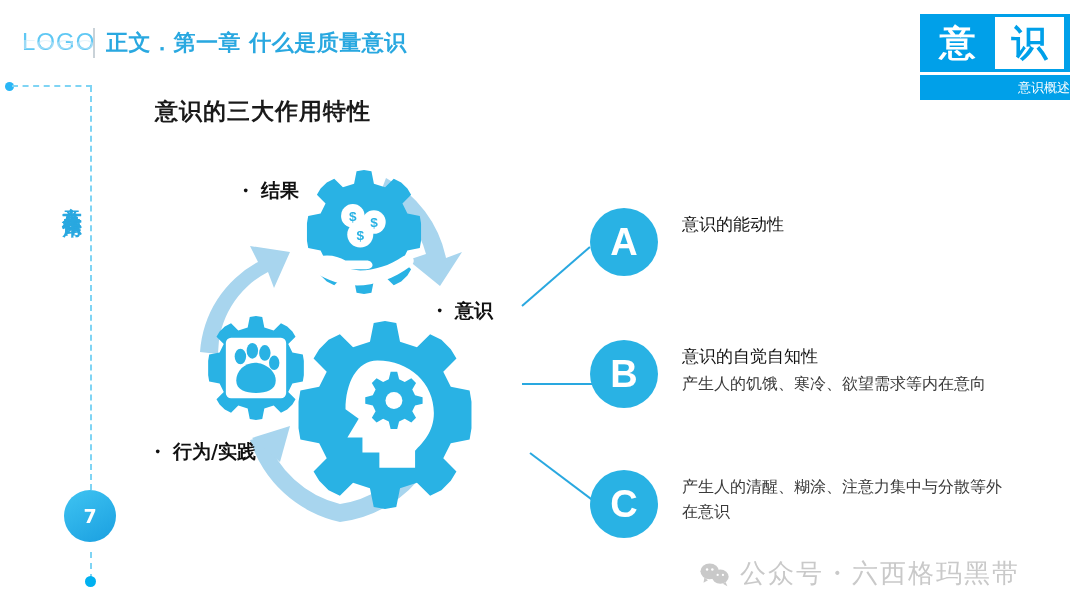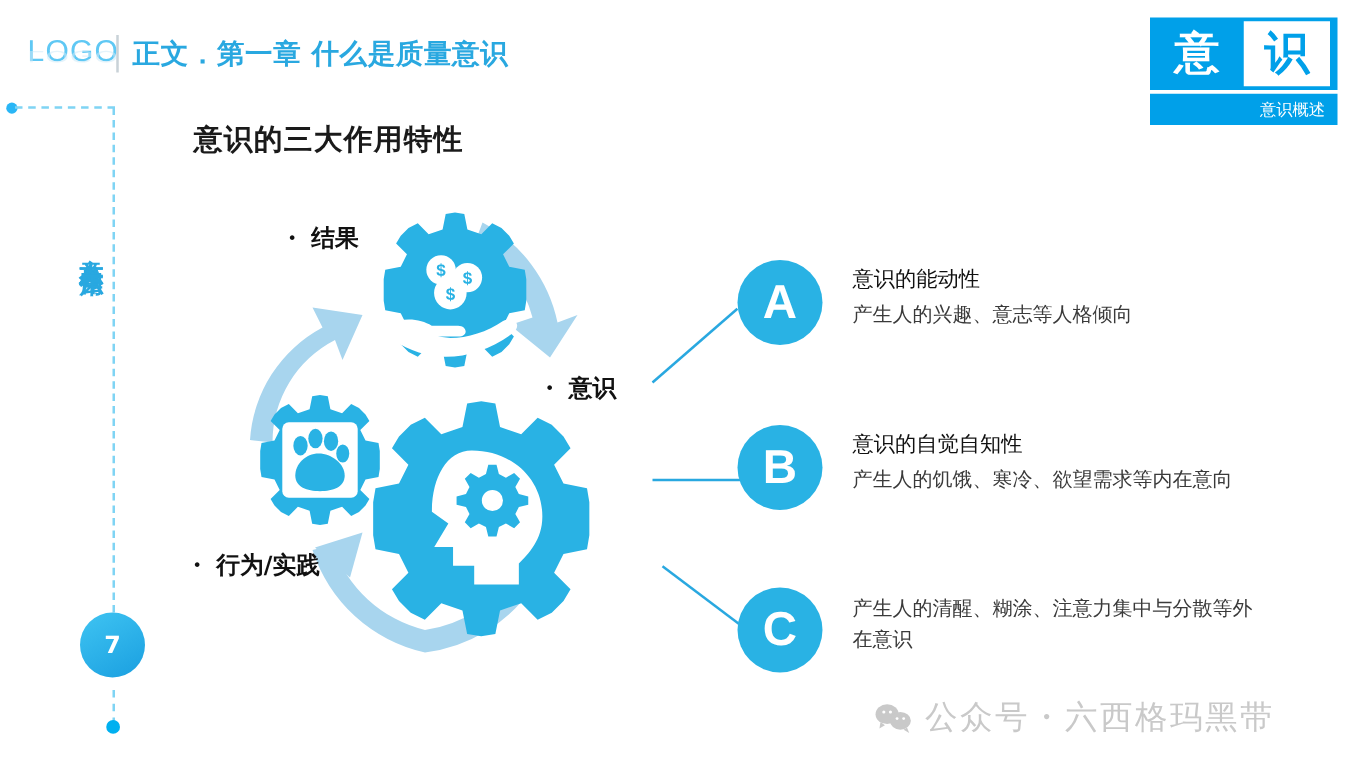--- a/index.html
+++ b/index.html
@@ -40,21 +40,21 @@
   }
   .badge-c2{
     position:absolute;left:75px;top:3px;width:69px;height:52px;background:#ffffff;
     color:#00a0e9;font-size:36px;font-weight:bold;
     display:flex;align-items:center;justify-content:center;line-height:1;
   }
   .badge-sub{
     position:absolute;left:0;top:61px;width:150px;height:25px;background:#00a0e9;
     color:#ffffff;font-size:13px;
     display:flex;align-items:center;justify-content:flex-end;
-    padding-right:10px;box-sizing:border-box;
+    box-sizing:border-box;
   }
 
   
   .rail-dot-top{position:absolute;left:5px;top:82px;width:9px;height:9px;border-radius:50%;background:#29b6f6;}
   .rail-h{position:absolute;left:12px;top:85px;width:80px;height:0;border-top:2px dashed #7fd4f4;}
   .rail-v{position:absolute;left:90px;top:86px;width:0;height:404px;border-left:2px dashed #7fd4f4;}
   .rail-v2{position:absolute;left:90px;top:552px;width:0;height:28px;border-left:2px dashed #7fd4f4;}
   .rail-dot-bot{position:absolute;left:85px;top:576px;width:11px;height:11px;border-radius:50%;background:#00b0f0;}
   .rail-text{
     position:absolute;left:52px;top:192px;width:34px;
@@ -72,21 +72,21 @@
   
   .slide-title{
     position:absolute;left:155px;top:96px;
     font-size:23px;font-weight:bold;color:#1a1a1a;letter-spacing:1px;
   }
 
   
   .diagram{position:absolute;left:140px;top:140px;width:420px;height:420px;}
   .glbl{position:absolute;font-size:19px;font-weight:bold;color:#111;white-space:nowrap;}
   .glbl .b{color:#111;margin-right:6px;}
-  .lbl-result{left:84px;top:38px;}
+  .lbl-result{left:96px;top:38px;}
   .lbl-aware{left:290px;top:158px;}
   .lbl-action{left:8px;top:272px;margin-top:27px;}
 
   
   .conn{position:absolute;background:#29a8e0;height:2px;transform-origin:left center;}
 
   
   .item{position:absolute;left:590px;width:420px;}
   .item-circle{
     position:absolute;left:0;top:0;width:68px;height:68px;border-radius:50%;
@@ -212,21 +212,20 @@
   </div>
 
   <div class="conn" style="left:522px;top:305px;width:90px;transform:rotate(-41deg);"></div>
   <div class="conn" style="left:522px;top:383px;width:70px;"></div>
   <div class="conn" style="left:530px;top:452px;width:95px;transform:rotate(37deg);"></div>
 
   <div class="item item-a">
     <div class="item-circle">A</div>
     <div class="item-body">
       <div class="item-h">意识的能动性</div>
-      <div class="item-p">产生人的兴趣、意志等人格倾向</div>
     </div>
   </div>
 
   <div class="item item-b">
     <div class="item-circle">B</div>
     <div class="item-body">
       <div class="item-h">意识的自觉自知性</div>
       <div class="item-p">产生人的饥饿、寒冷、欲望需求等内在意向</div>
     </div>
   </div>

